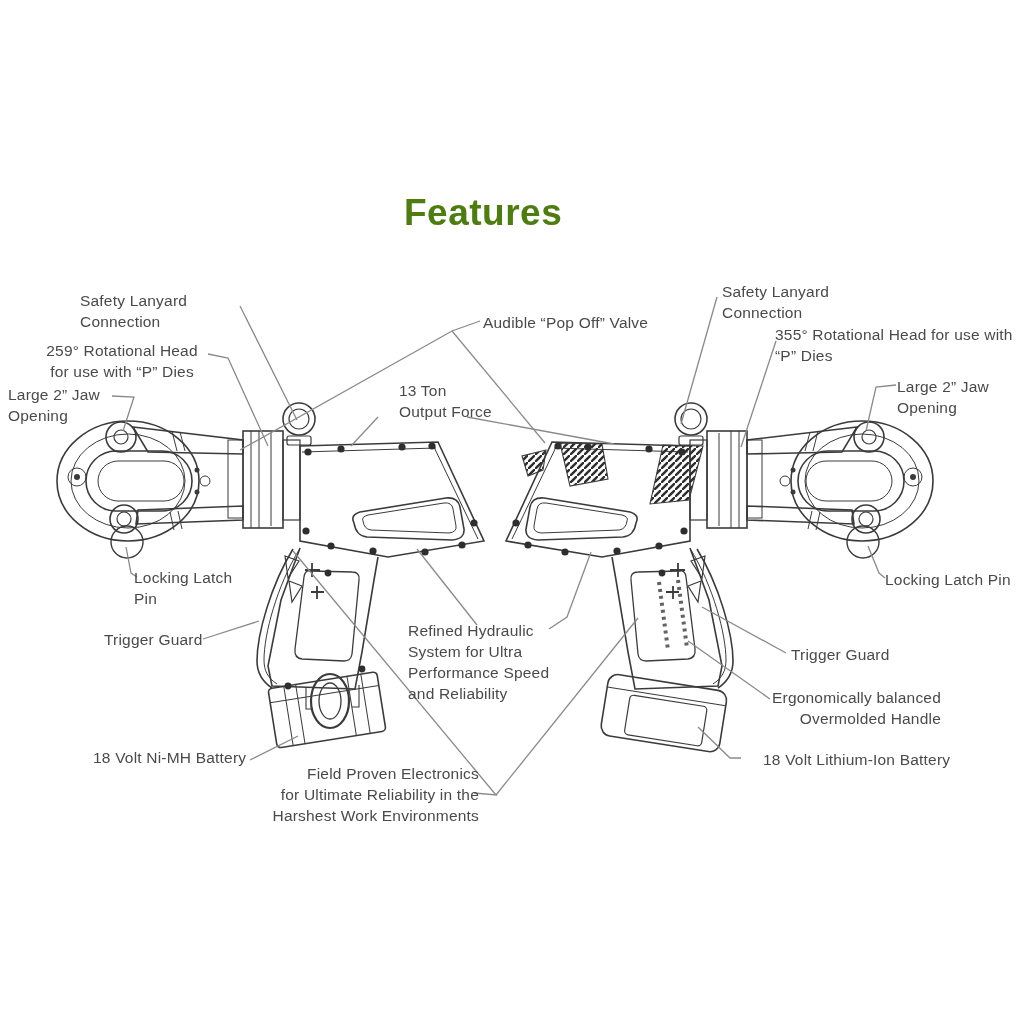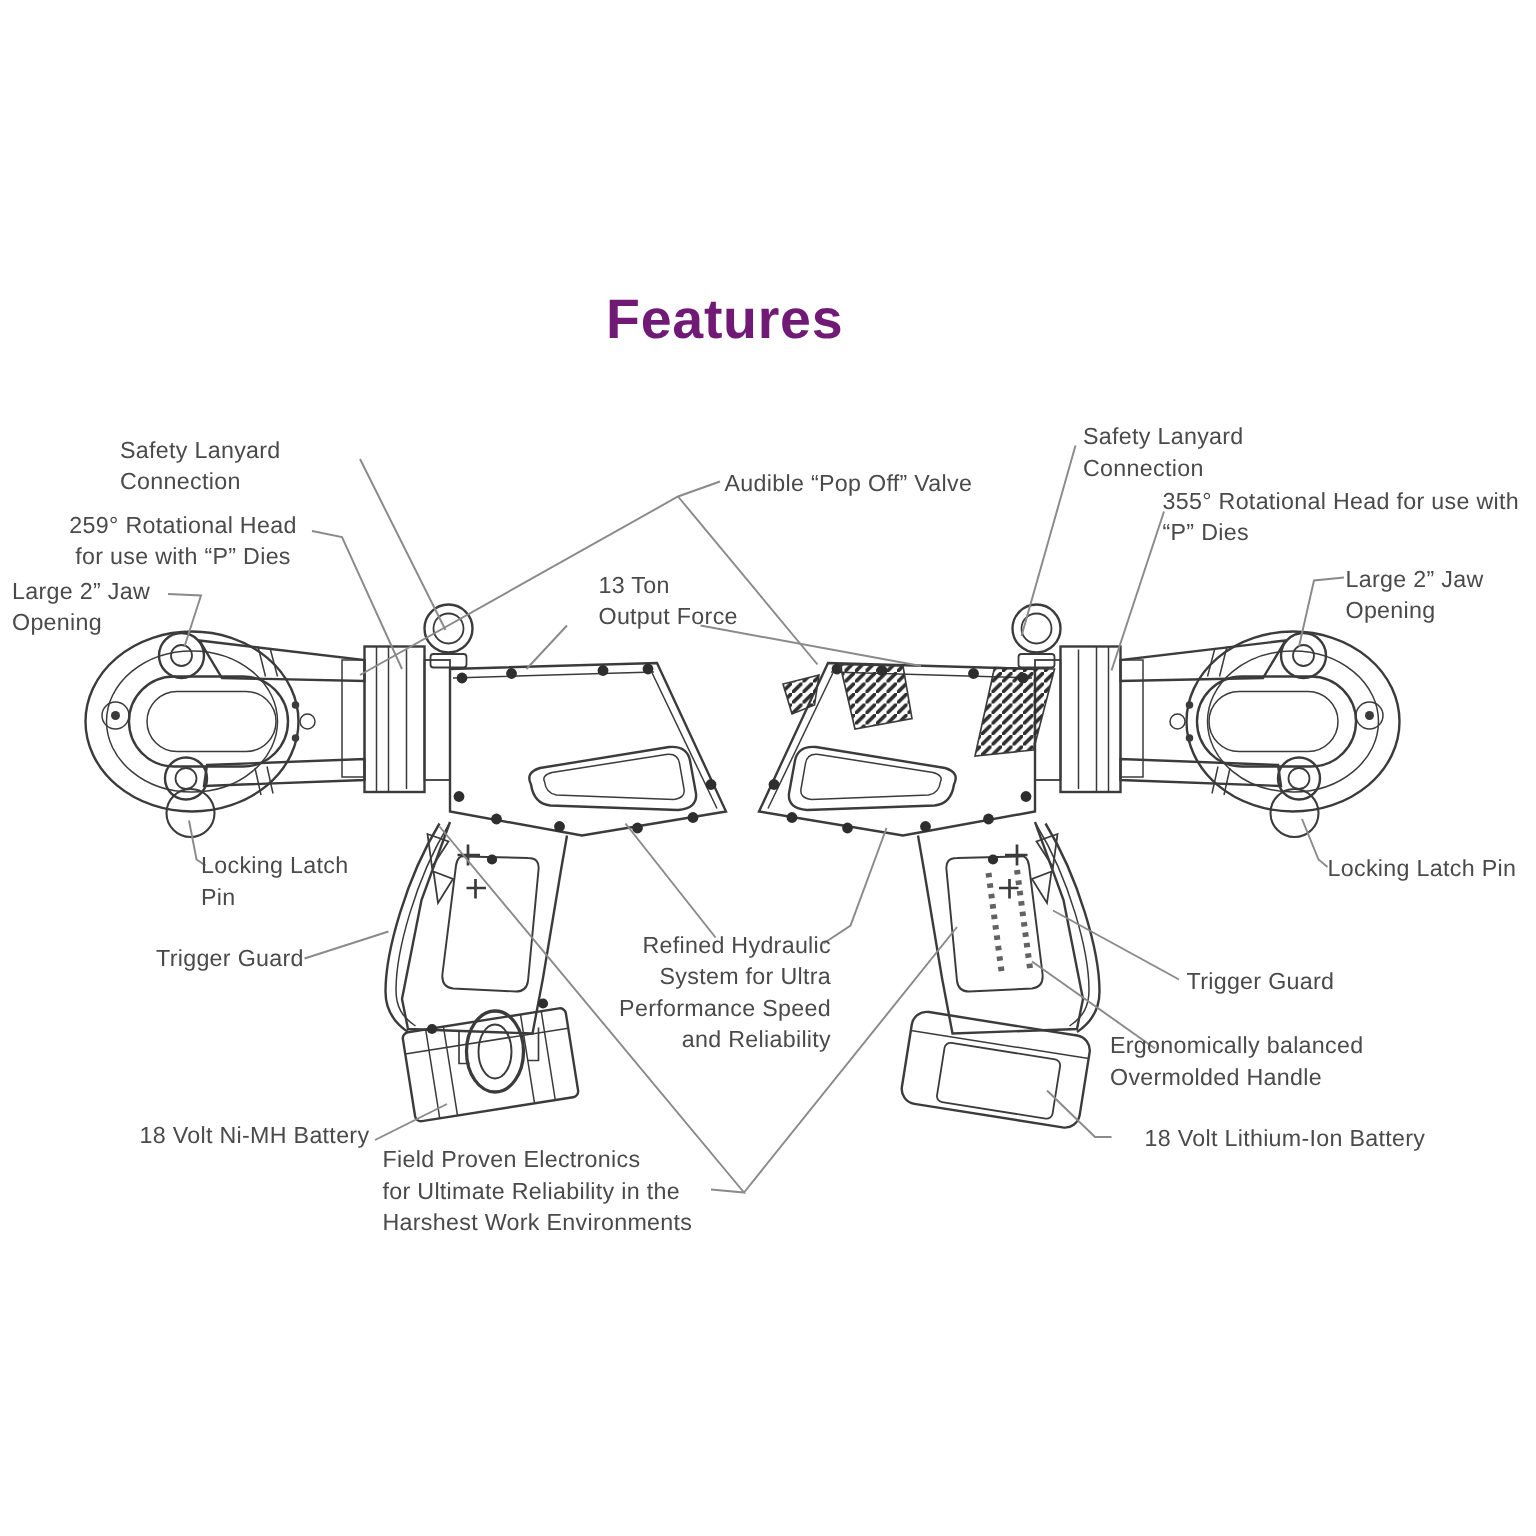--- a/index.html
+++ b/index.html
@@ -7,39 +7,39 @@
     position:relative;width:1024px;height:1024px;background:#ffffff;overflow:hidden;
     font-family:"Liberation Sans", sans-serif;
   }
   #diagram-svg{position:absolute;left:0;top:0;width:1024px;height:1024px;}
   .lbl{
     position:absolute;font-size:15.5px;line-height:21px;color:#4a4a4a;
     white-space:pre-line;letter-spacing:0.2px;
   }
   #title{
     position:absolute;left:404px;top:192px;font-size:37px;font-weight:bold;
-    color:#701a75;letter-spacing:0.5px;white-space:pre;
+    color:#4d7c0f;letter-spacing:0.5px;white-space:pre;
   }
   #lbl-safety-lanyard-left{left:80px;top:290px;}
   #lbl-rotational-head-left{left:34px;top:340px;width:176px;text-align:center;}
   #lbl-large-jaw-left{left:8px;top:384px;}
   #lbl-pop-off{left:483px;top:312px;text-align:center;}
   #lbl-output-force{left:399px;top:380px;}
   #lbl-safety-lanyard-right{left:722px;top:281px;}
   #lbl-rotational-head-right{left:775px;top:324px;}
   #lbl-large-jaw-right{left:897px;top:376px;}
   #lbl-locking-latch-left{left:134px;top:567px;}
   #lbl-trigger-guard-left{left:104px;top:629px;}
-  #lbl-refined-hydraulic{left:408px;top:620px;width:146px;text-align:right;}
+  #lbl-refined-hydraulic{left:408px;top:620px;width:146px;}
   #lbl-trigger-guard-right{left:791px;top:644px;}
-  #lbl-ergonomic-handle{left:740px;top:687px;}
+  #lbl-ergonomic-handle{left:772px;top:687px;text-align:right;}
   #lbl-locking-latch-right{left:885px;top:569px;}
   #lbl-nimh-battery{left:93px;top:747px;}
   #lbl-lithium-battery{left:747px;top:749px;margin-left:16px;}
-  #lbl-field-proven{left:255px;top:763px;width:224px;text-align:left;}
+  #lbl-field-proven{left:255px;top:763px;width:224px;text-align:right;}
 </style>
 </head>
 <body>
 
 <div id="stage">
 
   <svg id="diagram-svg" viewBox="0 0 1024 1024" xmlns="http://www.w3.org/2000/svg">
     <defs>
       <pattern id="hatch" width="7" height="7" patternUnits="userSpaceOnUse">
         <path d="M-1,-1 L8,8" stroke="#2e2e2e" stroke-width="2.4"></path>

